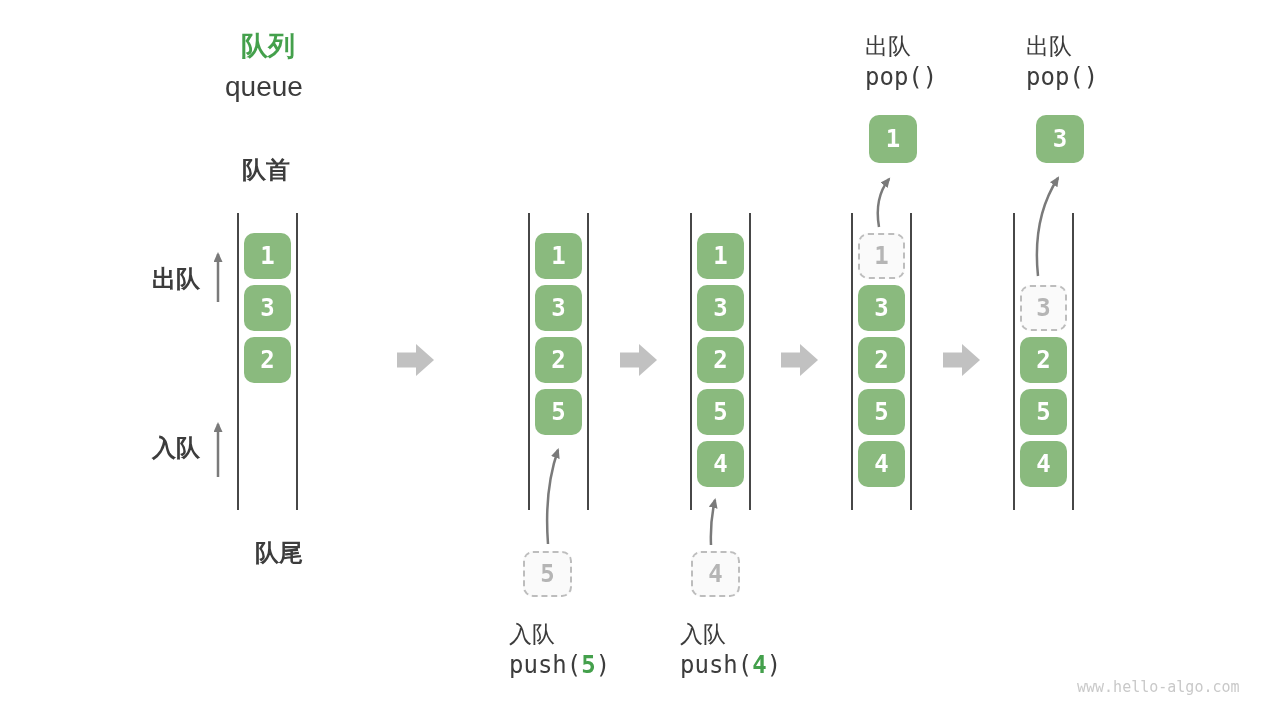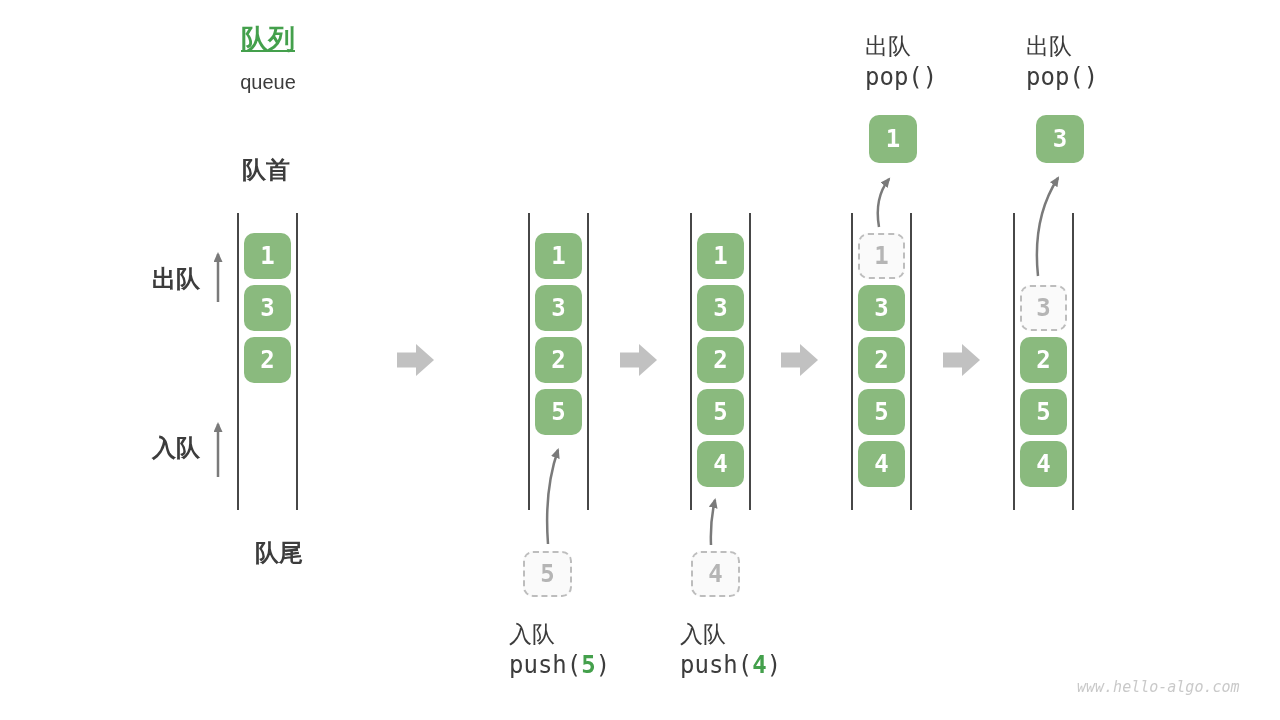--- a/index.html
+++ b/index.html
@@ -4,21 +4,21 @@
 <style>
   * { margin: 0; padding: 0; box-sizing: border-box; }
   html, body { width: 1280px; height: 720px; background: #ffffff; overflow: hidden; }
   body { font-family: "Liberation Sans", "DejaVu Sans", sans-serif; }
   .canvas { position: relative; width: 1280px; height: 720px; background: #ffffff; }
 
   .abs { position: absolute; }
 
   
   .title-zh { font-size: 27px; font-weight: bold; color: #44A04C; text-align: center; }
-  .title-en { font-size: 20px; color: #3c3c3c; text-align: center; }
+  .title-en { font-size: 28px; color: #3c3c3c; }
   .side-label { font-size: 24px; font-weight: bold; color: #3c3c3c; }
   .op-label { font-size: 23px; font-weight: 500; color: #3c3c3c; line-height: 33px; }
   .code { font-family: "DejaVu Sans Mono", "Liberation Mono", monospace; font-size: 24px; color: #3c3c3c; text-align: center; }
   .code .arg { color: #44A04C; font-weight: bold; }
   .watermark { font-family: "DejaVu Sans Mono", "Liberation Mono", monospace; font-size: 15px; color: #c9c9c9; }
 
   
   .column {
     position: absolute;
     top: 213px;
@@ -52,21 +52,21 @@
   
   .qbox.free { left: auto; margin-left: 0; }
 
   svg.overlay { position: absolute; left: 0; top: 0; width: 1280px; height: 720px; pointer-events: none; }
 </style>
 </head>
 <body>
 
 <div class="canvas">
 
-  <div class="abs title-zh" style="left:225px; top:21px; width:86px;text-decoration:underline;">队列</div>
+  <div class="abs title-zh" style="left:225px; top:28px; width:86px;">队列</div>
   <div class="abs title-en" style="left:225px; top:71px; width:86px;">queue</div>
 
   <div class="abs side-label" style="left:242px; top:154px;">队首</div>
   <div class="abs side-label" style="left:255px; top:537px;">队尾</div>
   <div class="abs side-label" style="left:152px; top:263px;">出队</div>
   <div class="abs side-label" style="left:152px; top:432px;">入队</div>
 
   <div class="column" style="left:237px;">
     <div class="qbox green s0">
         <span>1</span>
@@ -170,21 +170,21 @@
 
   <div class="abs" style="left:509px; top:618px;">
     <div class="op-label">入队</div>
     <div class="code"><span>push(</span><span class="arg">5</span><span>)</span></div>
   </div>
   <div class="abs" style="left:680px; top:618px;">
     <div class="op-label">入队</div>
     <div class="code"><span>push(</span><span class="arg">4</span><span>)</span></div>
   </div>
 
-  <div class="abs watermark" style="left:1077px; top:678px;font-style:italic;">www.hello-algo.com</div>
+  <div class="abs watermark" style="left:1077px; top:678px;">www.hello-algo.com</div>
 
   <svg class="overlay" viewBox="0 0 1280 720">
     <defs>
       <marker id="ah" markerUnits="userSpaceOnUse" markerWidth="14" markerHeight="12" refX="8" refY="4.5" orient="auto">
         <path d="M0,0 L10,4.5 L0,9 Z" fill="#7a7a7a"></path>
       </marker>
     </defs>
 
     <line x1="218" y1="302" x2="218" y2="254" stroke="#7a7a7a" stroke-width="2.5" marker-end="url(#ah)"></line>
     <line x1="218" y1="477" x2="218" y2="424" stroke="#7a7a7a" stroke-width="2.5" marker-end="url(#ah)"></line>

